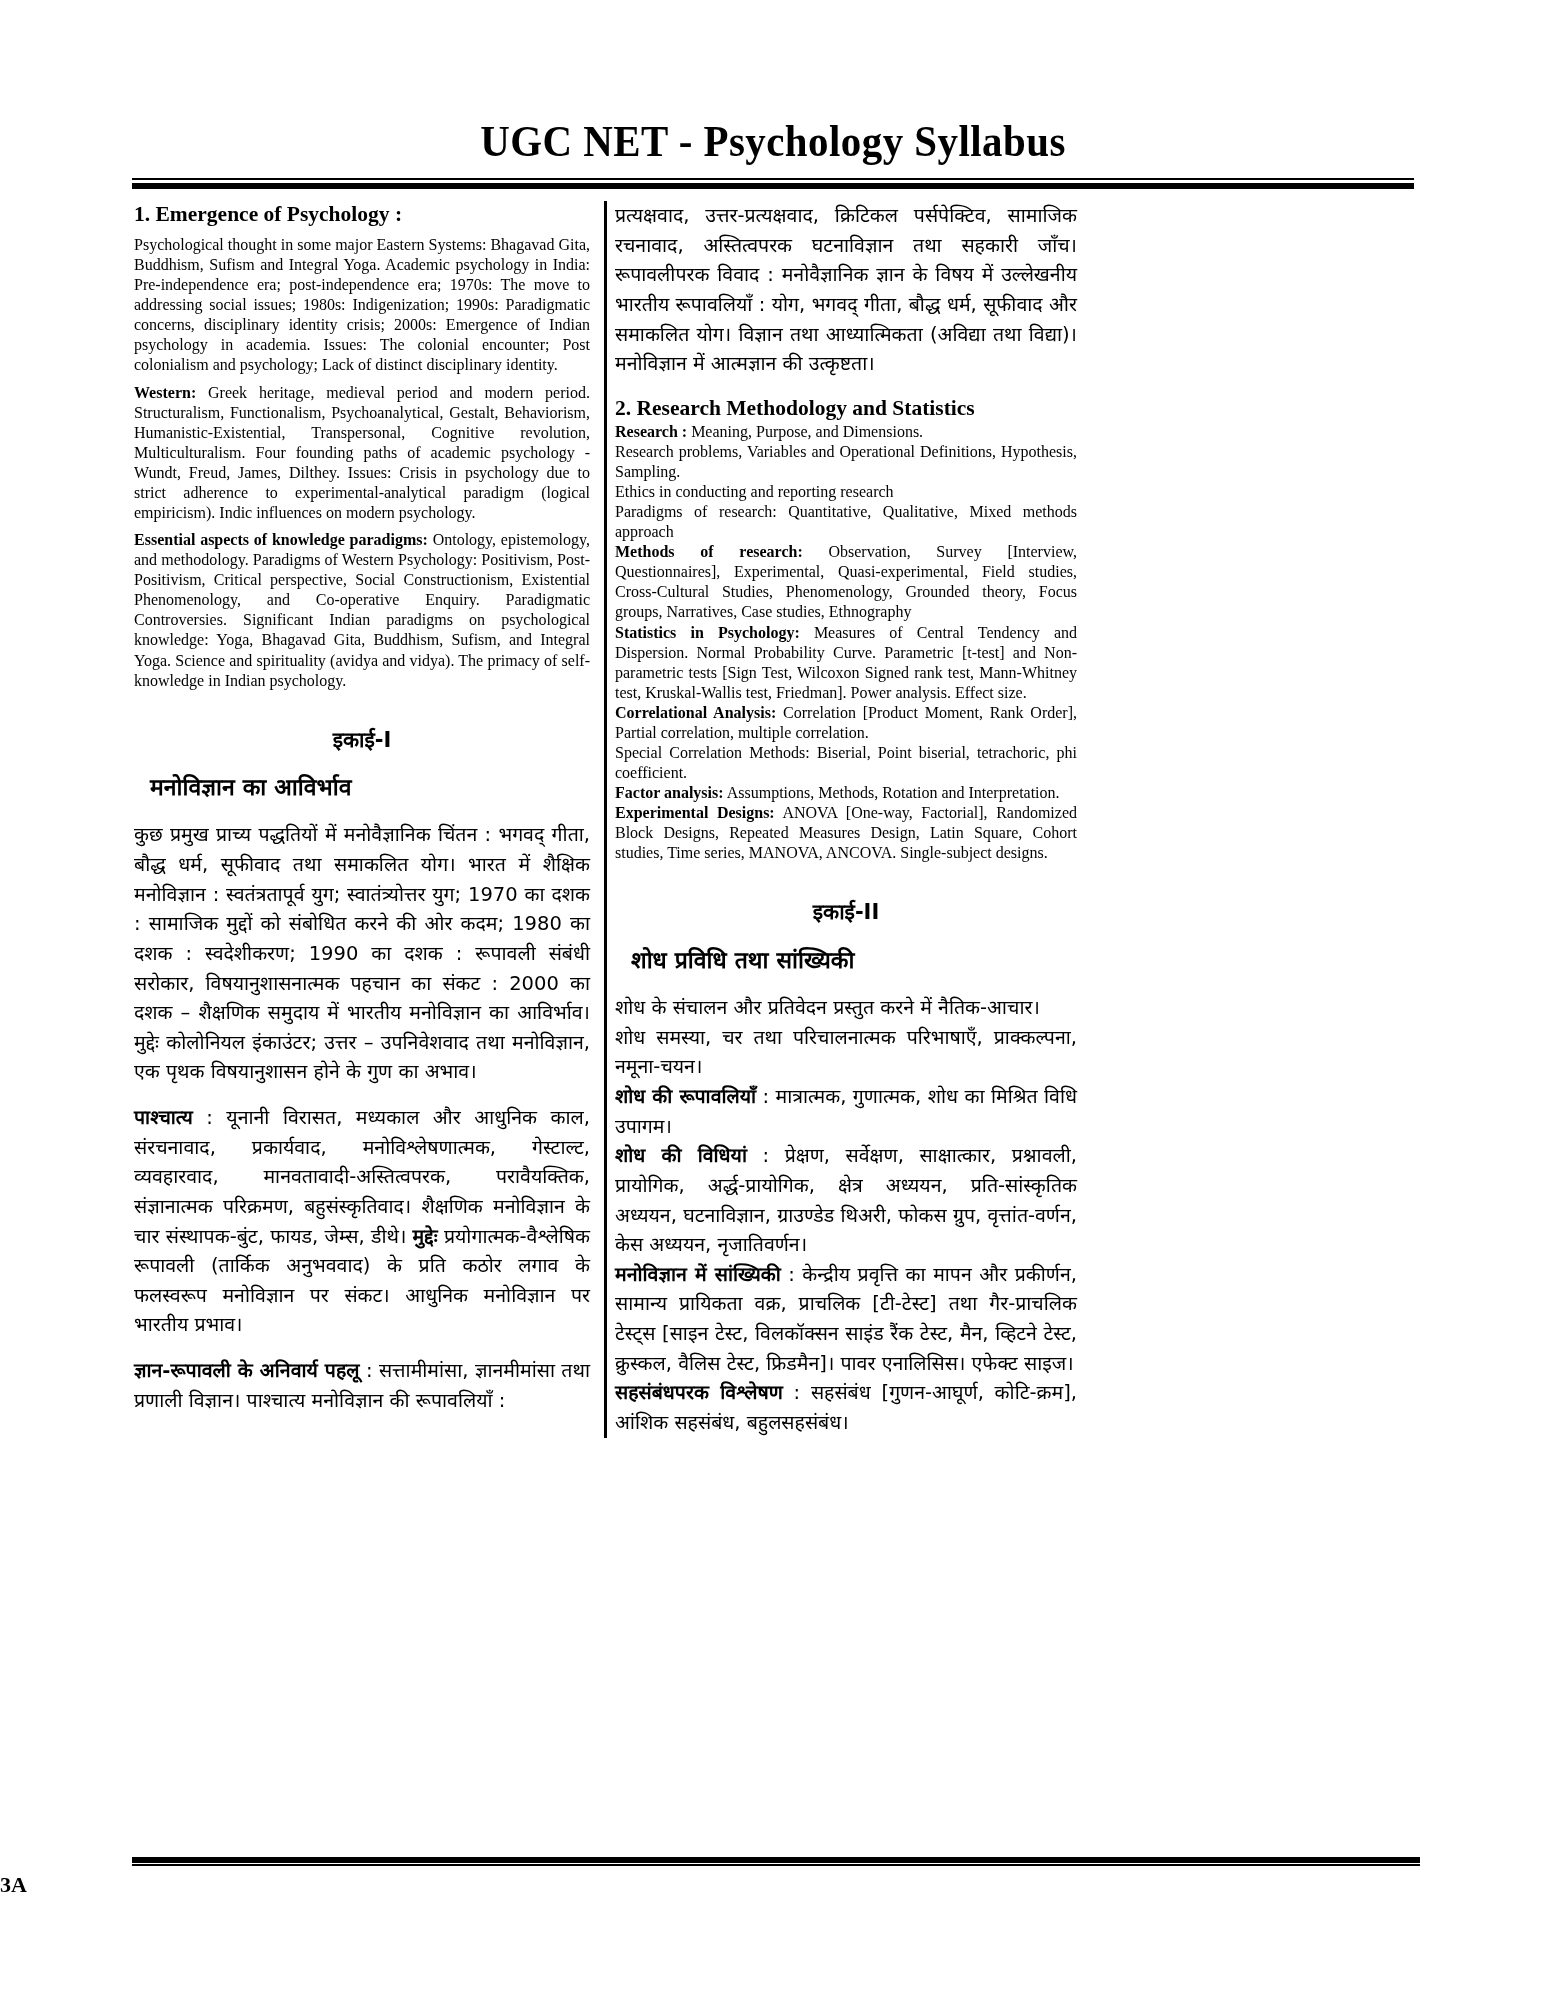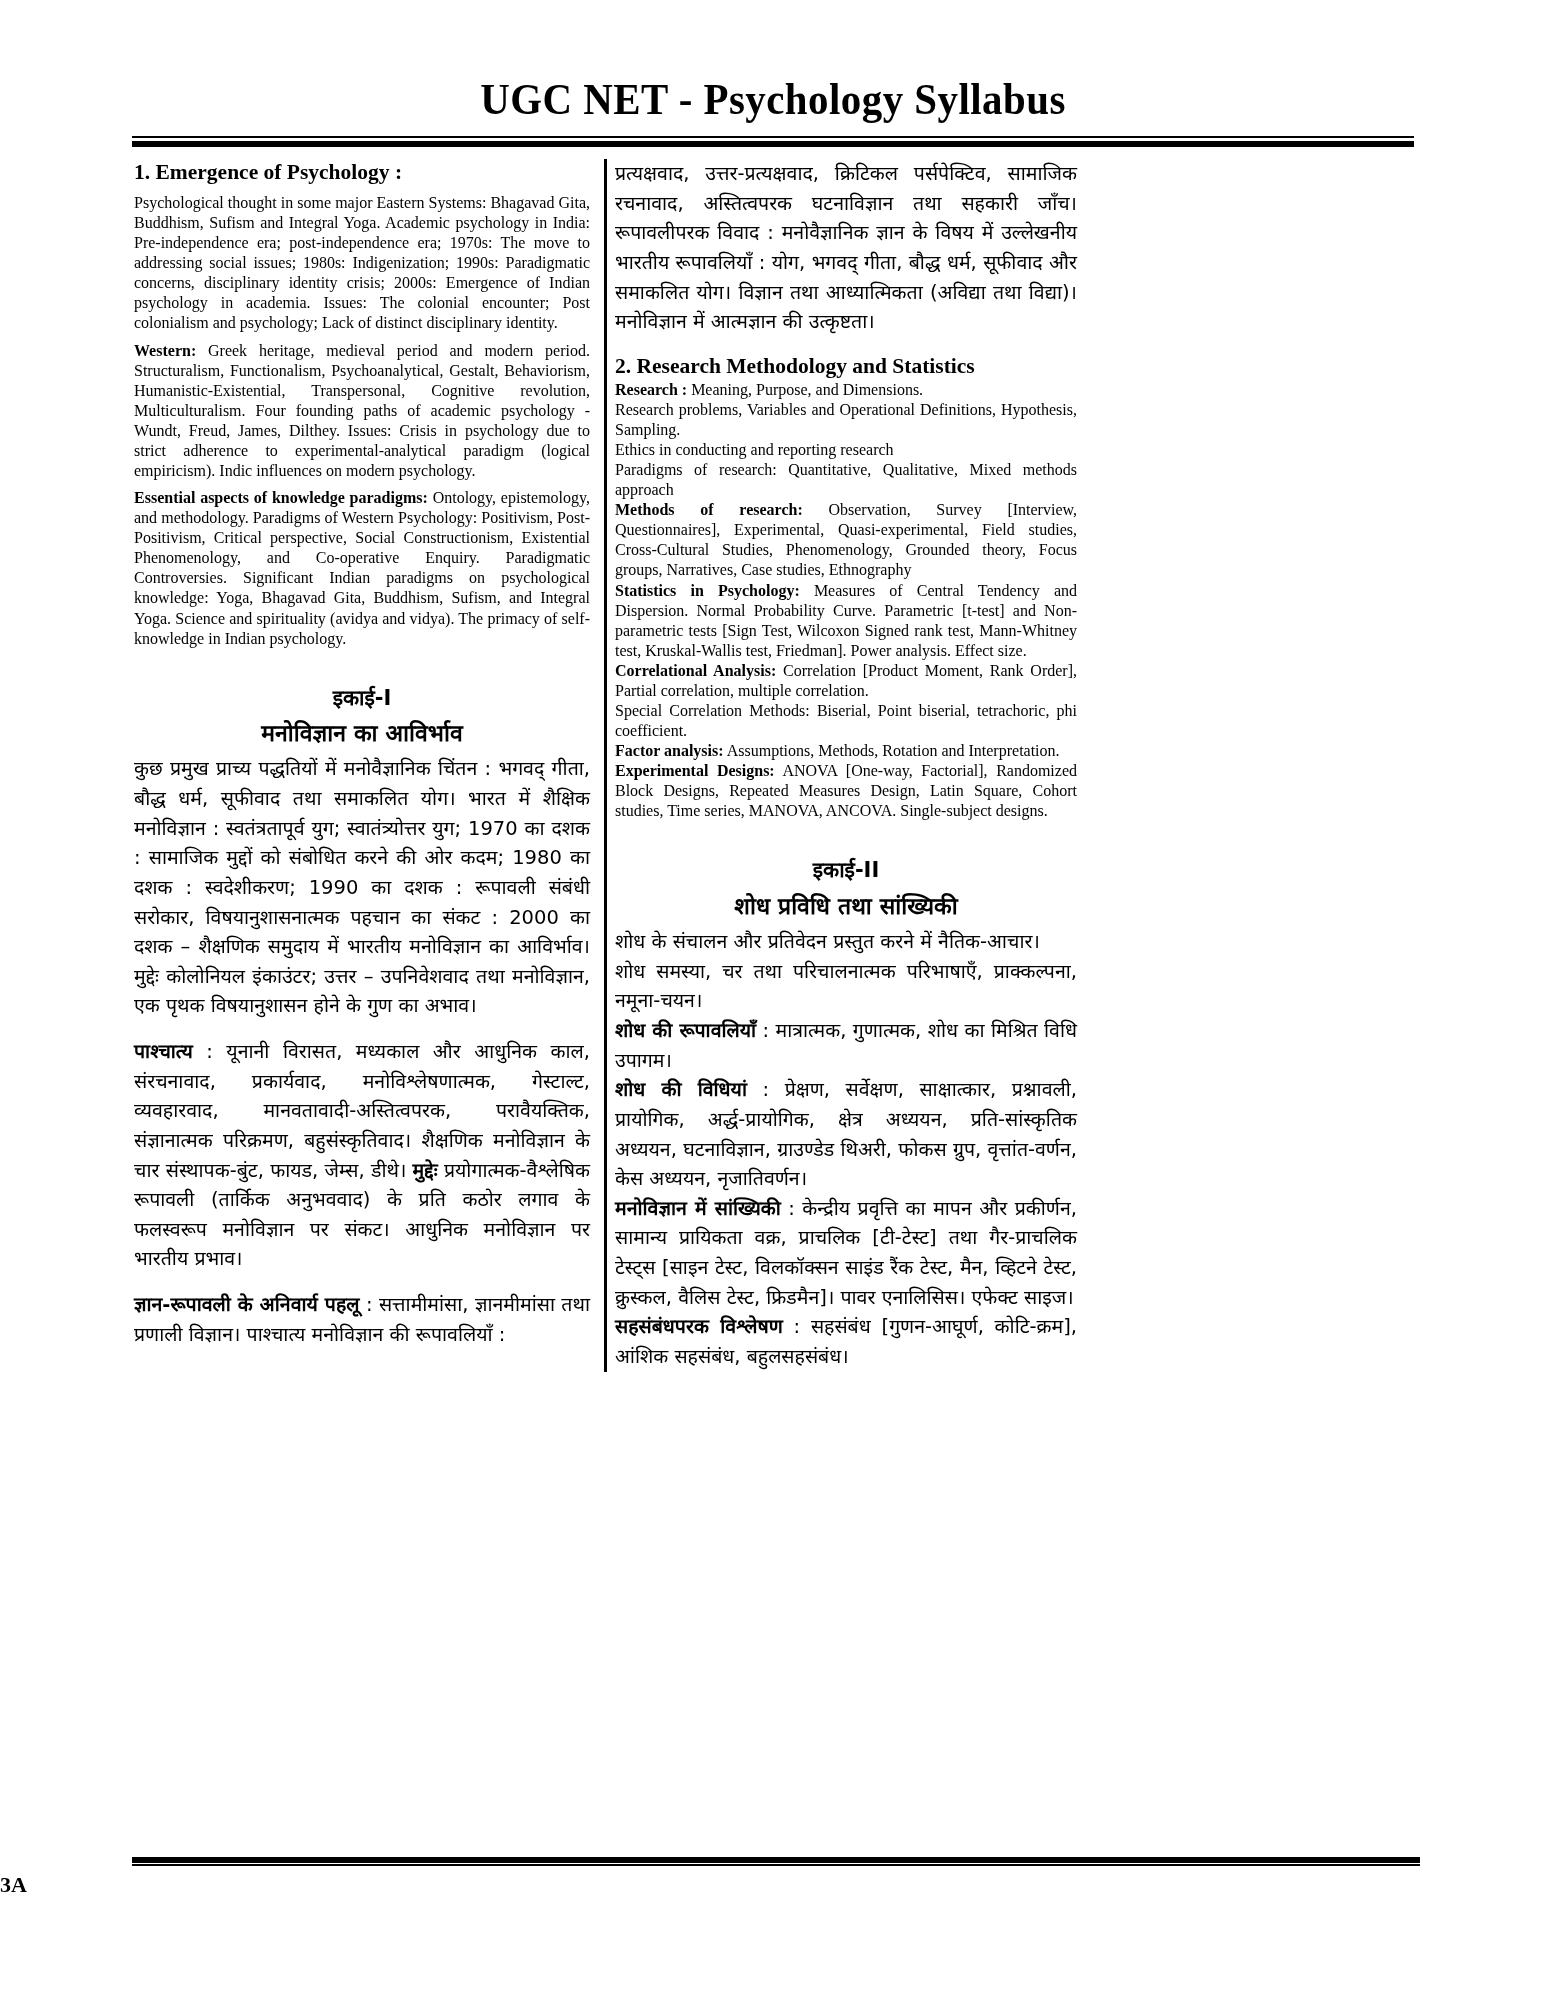--- a/index.html
+++ b/index.html
@@ -18,21 +18,21 @@
   .page {
     position: relative;
     width: 1546px;
     height: 2000px;
     box-sizing: border-box;
     padding: 0;
   }
 
   
   .title-wrap {
-    padding-top: 78px;
+    padding-top: 120px;
     text-align: center;
   }
   .doc-title {
     font-family: "Liberation Serif", "DejaVu Serif", serif;
     font-weight: bold;
     font-size: 44px;
     letter-spacing: 0.5px;
     transform: scaleX(0.93);
     transform-origin: center;
     line-height: 1.0;
@@ -113,26 +113,26 @@
   
   .unit-head {
     text-align: center;
     font-family: "DejaVu Sans", "Liberation Sans", sans-serif;
     font-weight: bold;
     font-size: 21px;
     line-height: 1.45;
     margin: 0;
   }
   .unit-sub {
-    text-align: center;
+    text-align: left;
     font-family: "DejaVu Sans", "Liberation Sans", sans-serif;
     font-weight: bold;
     font-size: 23px;
     line-height: 1.45;
-    margin: 4px;
+    margin: 16px;
   }
 
   
   .footer {
     position: absolute;
     left: 0;
     right: 0;
     top: 1872px;
     font-family: "Liberation Serif", "DejaVu Serif", serif;
     font-weight: bold;

